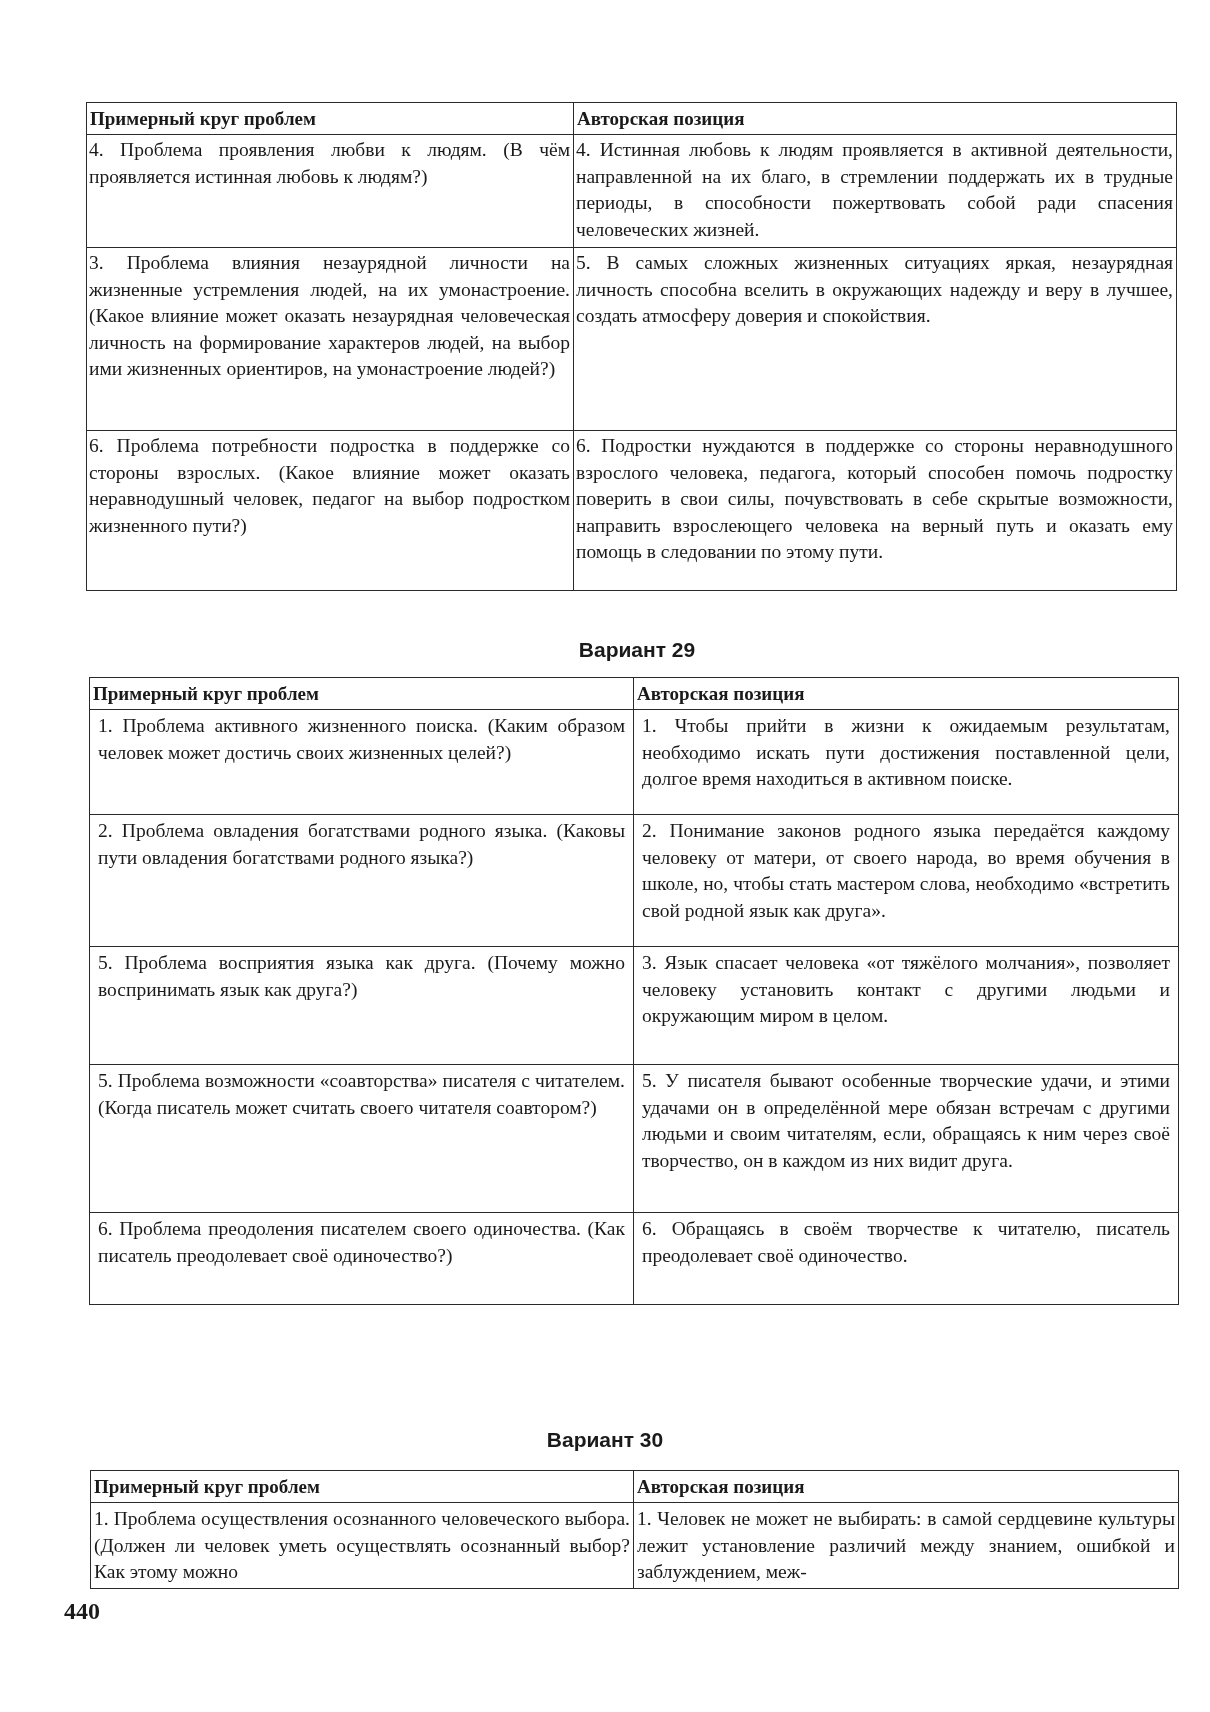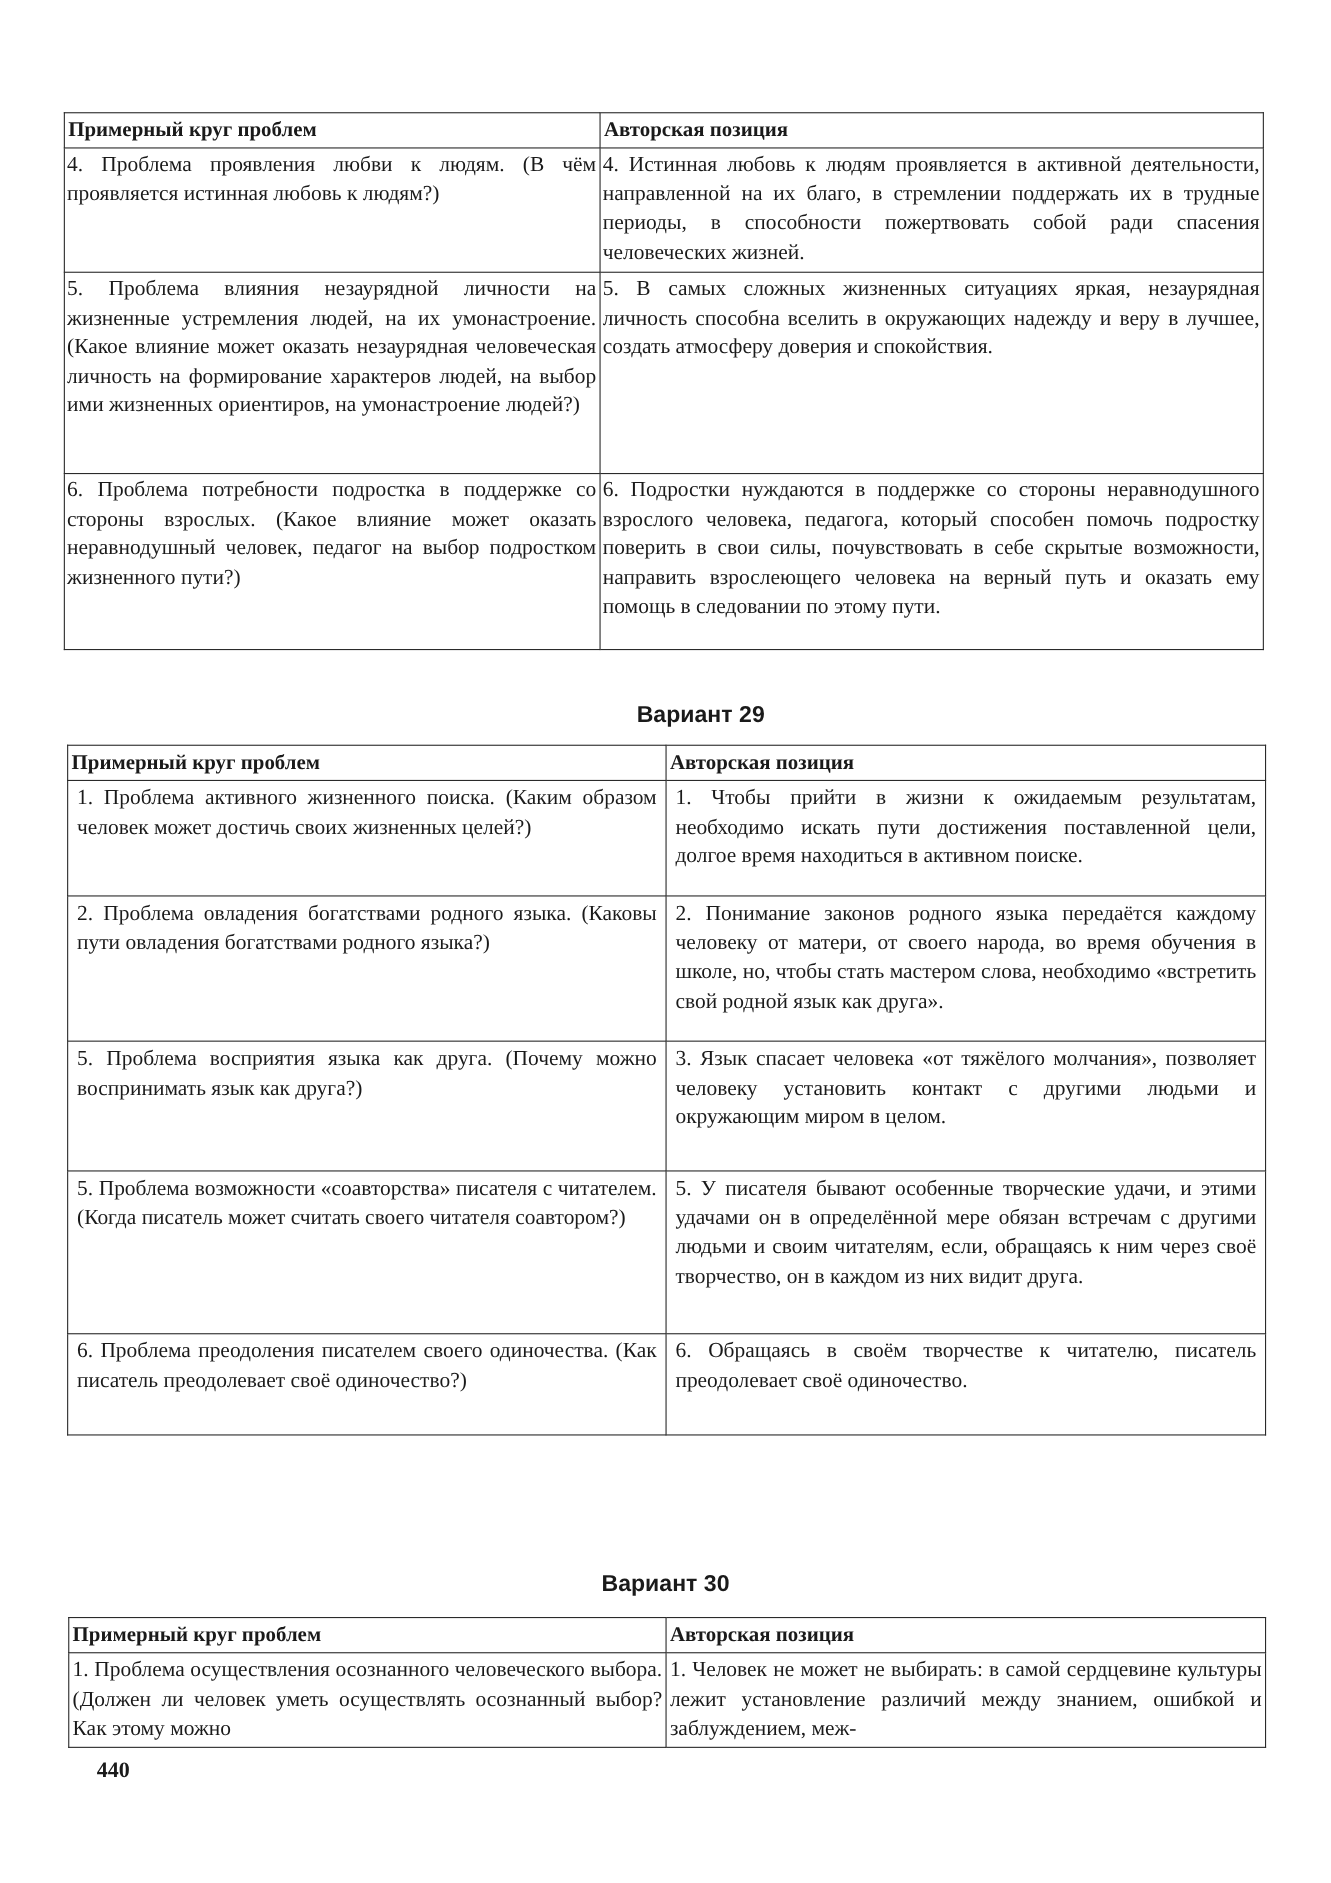--- a/index.html
+++ b/index.html
@@ -2,21 +2,21 @@
 <html><head>
 <meta charset="utf-8">
 <style>
   html, body { margin: 0; padding: 0; background: #ffffff; }
   body {
     width: 1210px; height: 1712px; position: relative; overflow: hidden;
     font-family: "Liberation Serif", "DejaVu Serif", serif; color: #1a1a1a;
   }
   table.t {
     position: absolute; border-collapse: collapse; table-layout: fixed;
-    font-size: 19.5px; line-height: 26.5px;
+    font-size: 19.5px; line-height: 26.5px; margin-left: 28px;
   }
   table.t td, table.t th {
     border: 1.5px solid #2a2a2a; vertical-align: top; padding: 2px 3px 4px 2px;
     text-align: justify; text-align-last: left;
   }
   table.t th {
     font-weight: bold; text-align: center; font-size: 19px; line-height: 24px;
     padding: 4px 3px 3px 3px;
   }
   .v-title {
@@ -27,42 +27,42 @@
   #t1 col.c1 { width: 487px; } #t1 col.c2 { width: 603px; }
   #t2 { left: 61px; top: 677px; width: 1089px; }
   #t2 col.c1 { width: 544px; } #t2 col.c2 { width: 545px; }
   #t2 td { padding: 3px 8px 4px 8px; }
   #t3 { left: 62px; top: 1470px; width: 1088px; }
   #t3 col.c1 { width: 543px; } #t3 col.c2 { width: 545px; }
   #t3 td { padding: 3px 3px 0 3px; }
   #v29 { top: 638px; padding-left: 32px; }
   #v30 { top: 1428px; }
   #page-num {
-    position: absolute; left: 64px; top: 1598px; font-weight: bold; font-size: 20px; margin-left: 24px;
+    position: absolute; left: 64px; top: 1598px; font-weight: bold; font-size: 24px;
   }
 </style>
 </head>
 <body>
 
 <table class="t" id="t1">
   <colgroup>
       <col class="c1">
       <col class="c2">
     </colgroup>
   <tbody>
       <tr>
     <th>Примерный круг проблем</th>
     <th>Авторская позиция</th>
   </tr>
   <tr style="height:107px">
     <td>4. Проблема проявления любви к людям. (В чём проявляется истинная любовь к людям?)</td>
     <td>4. Истинная любовь к людям проявляется в активной деятельности, направленной на их благо, в стремлении поддержать их в трудные периоды, в способности пожертвовать собой ради спасения человеческих жизней.</td>
   </tr>
   <tr style="height:183px">
-    <td>5. Проблема влияния незаурядной личности на жизненные устремления людей, на их умонастроение. (Какое влияние может оказать незаурядная человеческая личность на формирование характеров людей, на выбор ими жизненных ориентиров, на умонастроение людей?)</td>
+    <td>3. Проблема влияния незаурядной личности на жизненные устремления людей, на их умонастроение. (Какое влияние может оказать незаурядная человеческая личность на формирование характеров людей, на выбор ими жизненных ориентиров, на умонастроение людей?)</td>
     <td>5. В самых сложных жизненных ситуациях яркая, незаурядная личность способна вселить в окружающих надежду и веру в лучшее, создать атмосферу доверия и спокойствия.</td>
   </tr>
   <tr style="height:160px">
     <td>6. Проблема потребности подростка в поддержке со стороны взрослых. (Какое влияние может оказать неравнодушный человек, педагог на выбор подростком жизненного пути?)</td>
     <td>6. Подростки нуждаются в поддержке со стороны неравнодушного взрослого человека, педагога, который способен помочь подростку поверить в свои силы, почувствовать в себе скрытые возможности, направить взрослеющего человека на верный путь и оказать ему помощь в следовании по этому пути.</td>
   </tr>
 </tbody>
   </table>
 
 <div class="v-title" id="v29">Вариант 29</div>

